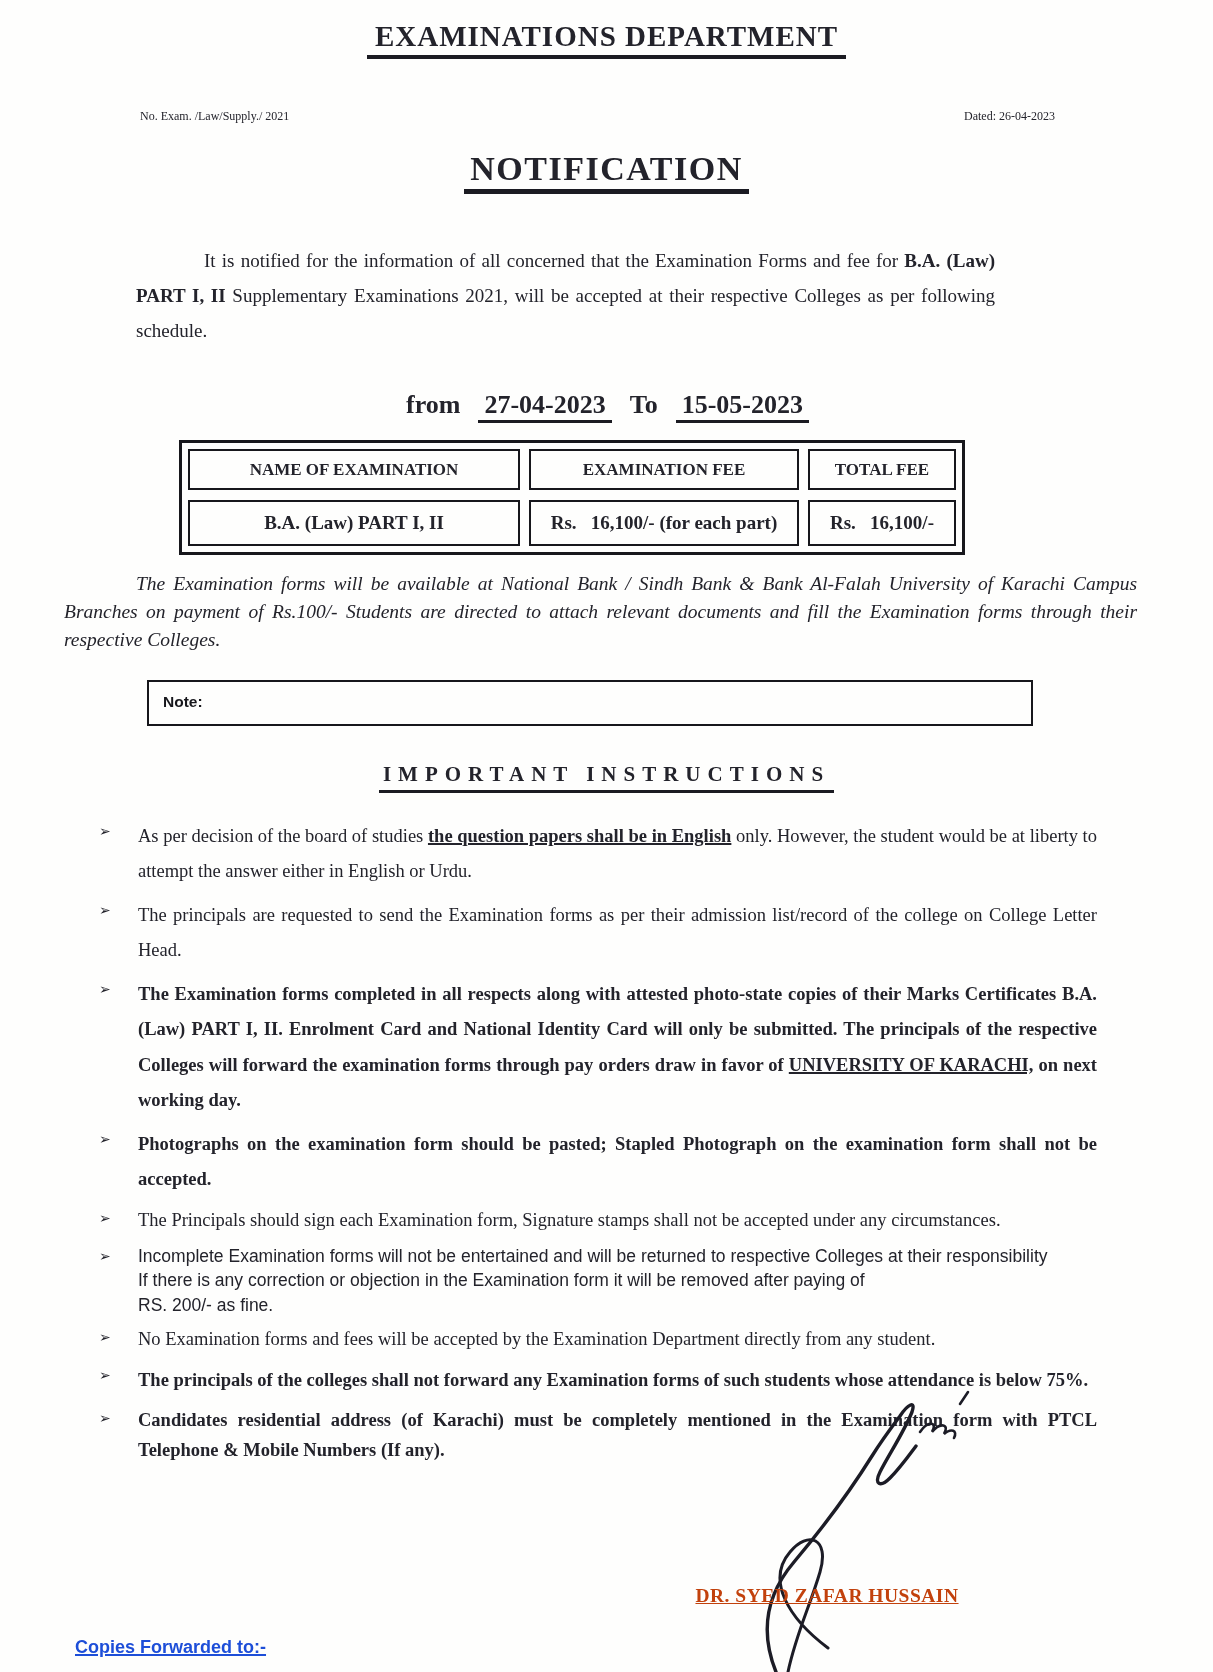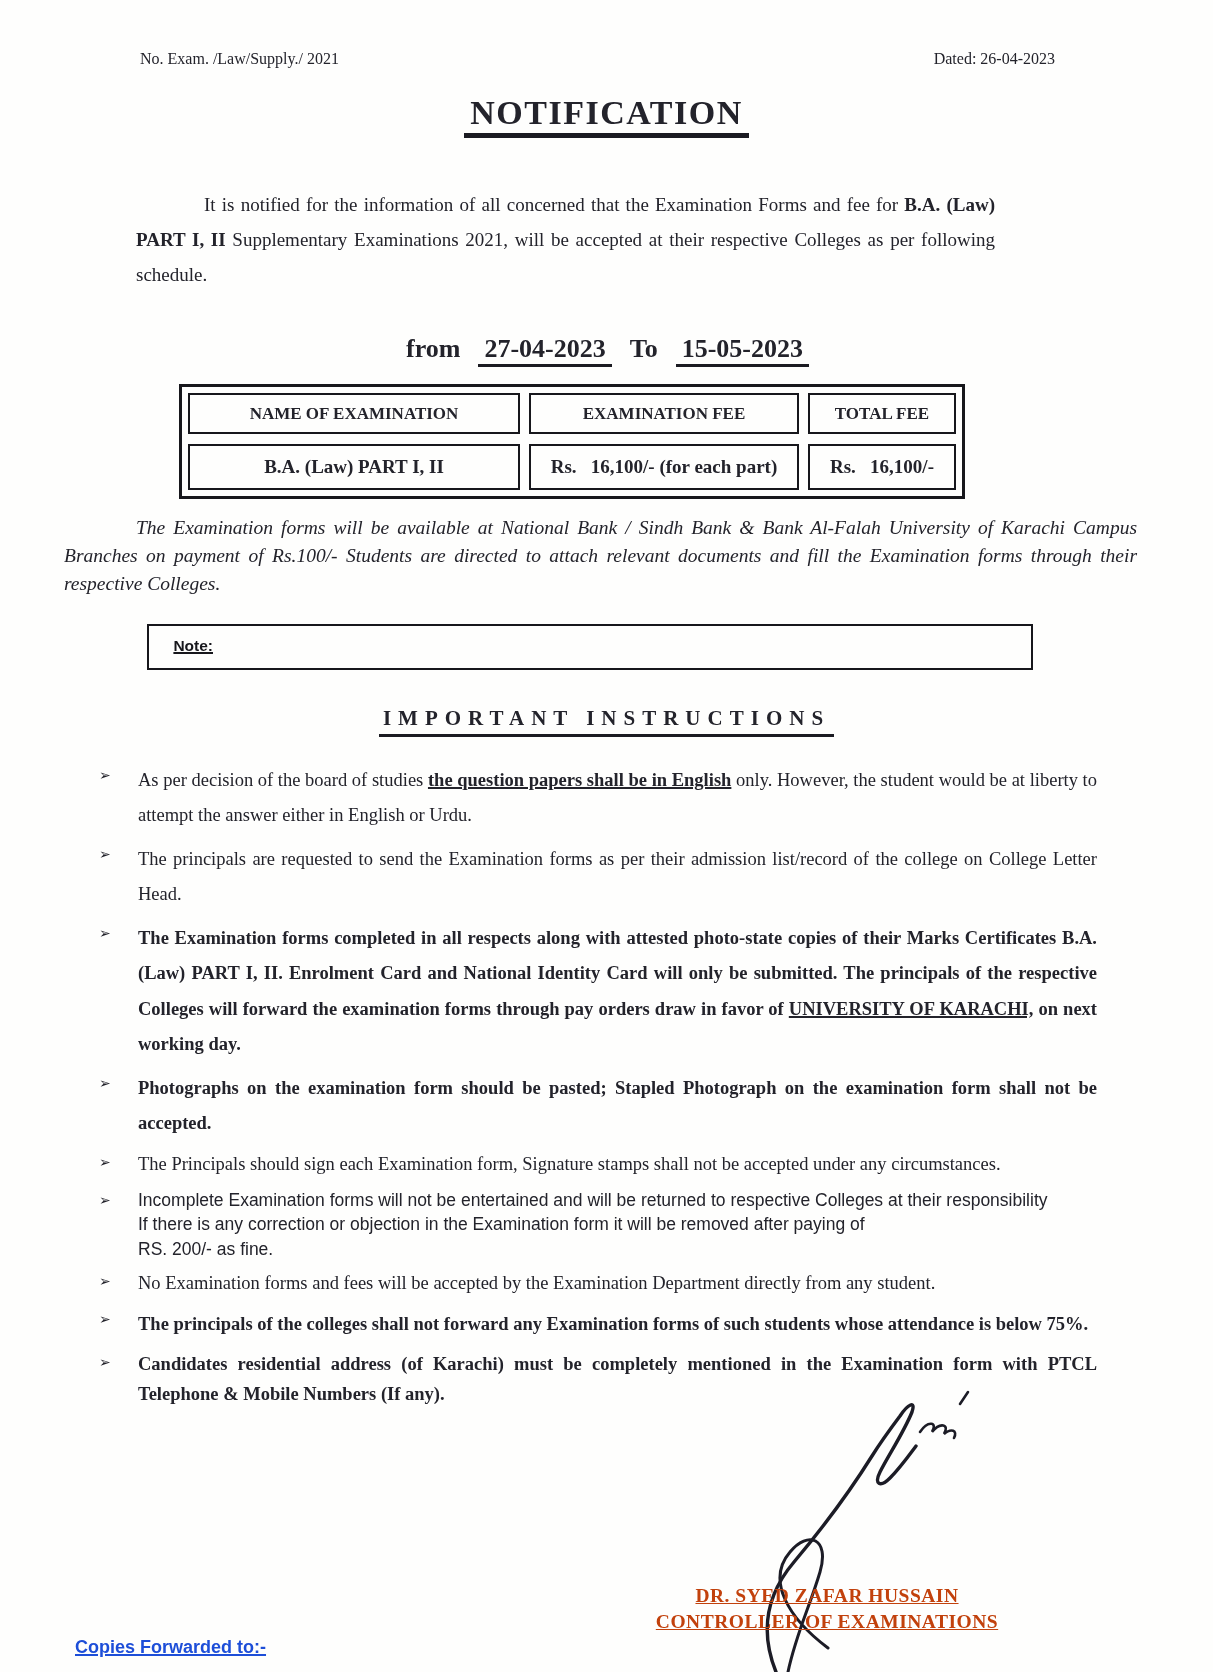--- a/index.html
+++ b/index.html
@@ -17,21 +17,21 @@
   .preline{white-space:pre-line;}
 
   
   .dept-title{ text-align:center; padding-top:20px; }
   .dept-title span{
     display:inline-block; font-size:29px; font-weight:bold; letter-spacing:1px;
     border-bottom:4px solid #1b1b22; padding:0 8px 2px 8px;
   }
   .ref-row{
     display:flex; justify-content:space-between;
-    margin:50px 158px 0 140px; font-size:16px;align-items:flex-end;
+    margin:50px 158px 0 140px; font-size:12px;align-items:flex-end;
   }
   .notif-title{ text-align:center; margin-top:26px; }
   .notif-title span{
     display:inline-block; font-size:34px; font-weight:bold; letter-spacing:1.5px;
     border-bottom:5px solid #1b1b22; padding:0 6px 1px 6px;
   }
 
   
   .intro{
     margin:50px 218px 0 136px; font-size:19px; line-height:1.83;
@@ -66,21 +66,21 @@
     text-indent:72px; text-align:justify;font-style:italic;
   }
 
   
   .note-box{
     margin:27px 180px 0 147px; border:2px solid #17171c;
     padding:8px 12px 9px 14px;
     font-family:"Liberation Sans", sans-serif; font-weight:bold; font-size:15.5px;
     display:flex; gap:10px; line-height:1.58; color:#17171c;
   }
-  .note-label{ flex:0 0 50px; text-decoration:underline; text-decoration-thickness:2px;text-align:right; }
+  .note-label{ flex:0 0 50px; text-decoration-thickness:2px; }
   .note-text{ flex:1; text-indent:46px; }
 
   
   .instr-title{ text-align:center; margin-top:36px; }
   .instr-title span{
     display:inline-block; font-size:21px; font-weight:bold; letter-spacing:7px;
     border-bottom:3px solid #1b1b22; padding:0 4px 3px 4px;
   }
   ul.instructions{ list-style:none; margin:26px 0 0 0; padding:0 116px 0 99px; }
   ul.instructions li{ display:flex; margin-bottom:8px; font-size:18.5px; }
@@ -107,20 +107,23 @@
     position:absolute; left:75px; top:1637px;
     font-family:"Liberation Sans", sans-serif; font-weight:bold; font-size:18px;
     text-decoration:underline; text-decoration-thickness:2px; color:#1d4ed8;
   }
 </style>
 </head>
 <body>
 
 <div class="page">
 
+  <div class="dept-title">
+    <span>EXAMINATIONS DEPARTMENT</span>
+  </div>
 
   <div class="ref-row">
     <span>No. Exam. /Law/Supply./ 2021</span>
     <span>Dated: 26-04-2023</span>
   </div>
 
   <div class="notif-title">
     <span>NOTIFICATION</span>
   </div>
 
@@ -196,18 +199,17 @@
 
   <svg class="sig-svg" width="330" height="292" viewBox="0 0 330 292" fill="none">
     <path d="M 128 292 C 112 252 118 215 146 182 C 178 144 204 108 224 76 C 234 60 246 44 252 36 C 260 24 268 20 264 32 C 256 52 240 76 232 92 C 226 104 232 108 242 98 C 252 88 262 74 268 66" stroke="#1c1c26" stroke-width="3.4" stroke-linecap="round" fill="none"></path>
     <path d="M 180 268 C 140 238 118 200 142 172 C 160 150 182 158 172 192 C 162 226 148 254 140 292" stroke="#1c1c26" stroke-width="3" stroke-linecap="round" fill="none"></path>
     <path d="M 272 52 C 280 40 290 42 284 52 C 292 42 302 44 296 54 C 303 48 310 50 306 58" stroke="#1c1c26" stroke-width="2.6" stroke-linecap="round" fill="none"></path>
     <path d="M 312 24 L 320 12" stroke="#1c1c26" stroke-width="2.6" stroke-linecap="round" fill="none"></path>
   </svg>
 
   <div class="sig-block">
     <div>DR. SYED ZAFAR HUSSAIN</div>
-    <div>CONTROLLER OF EXAMINATIONS</div>
   </div>
 
   <div class="copies">Copies Forwarded to:-</div>
 
 </div>
 
 </body></html>

